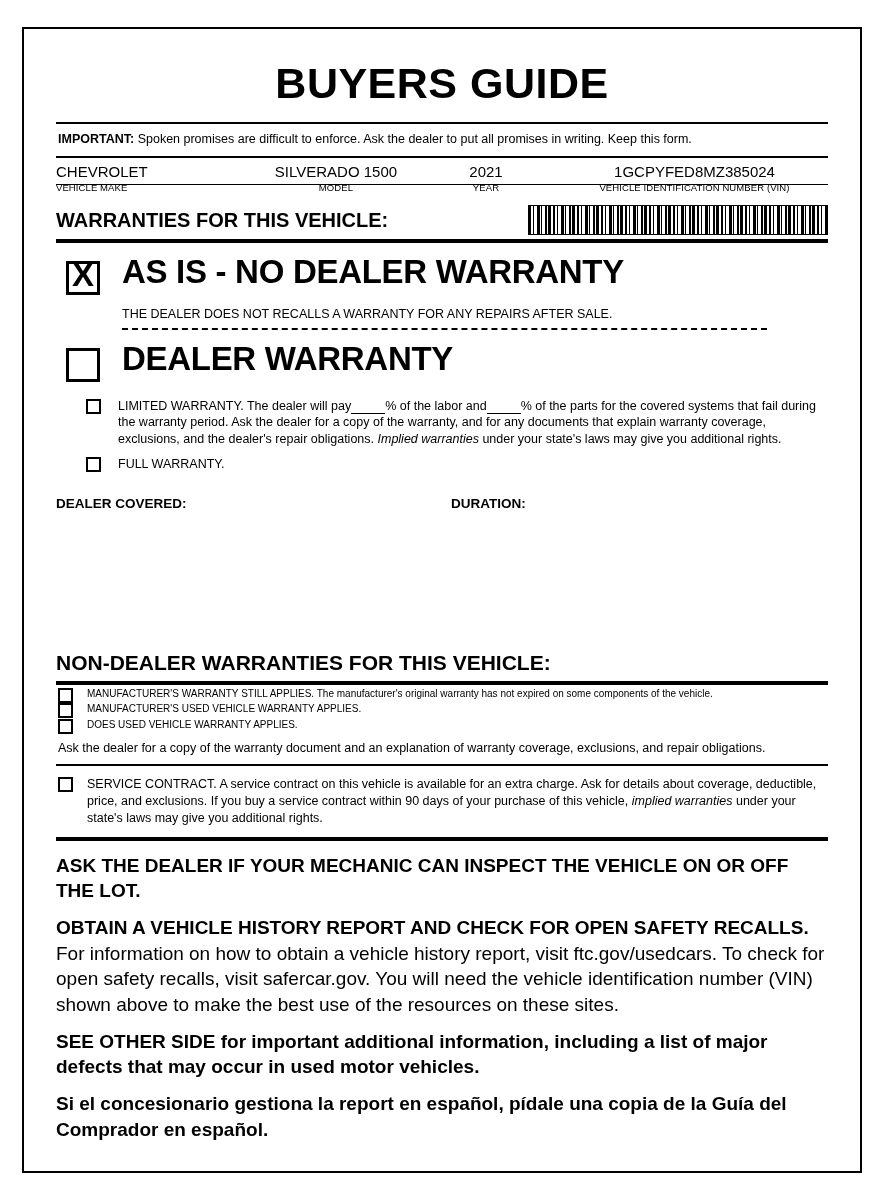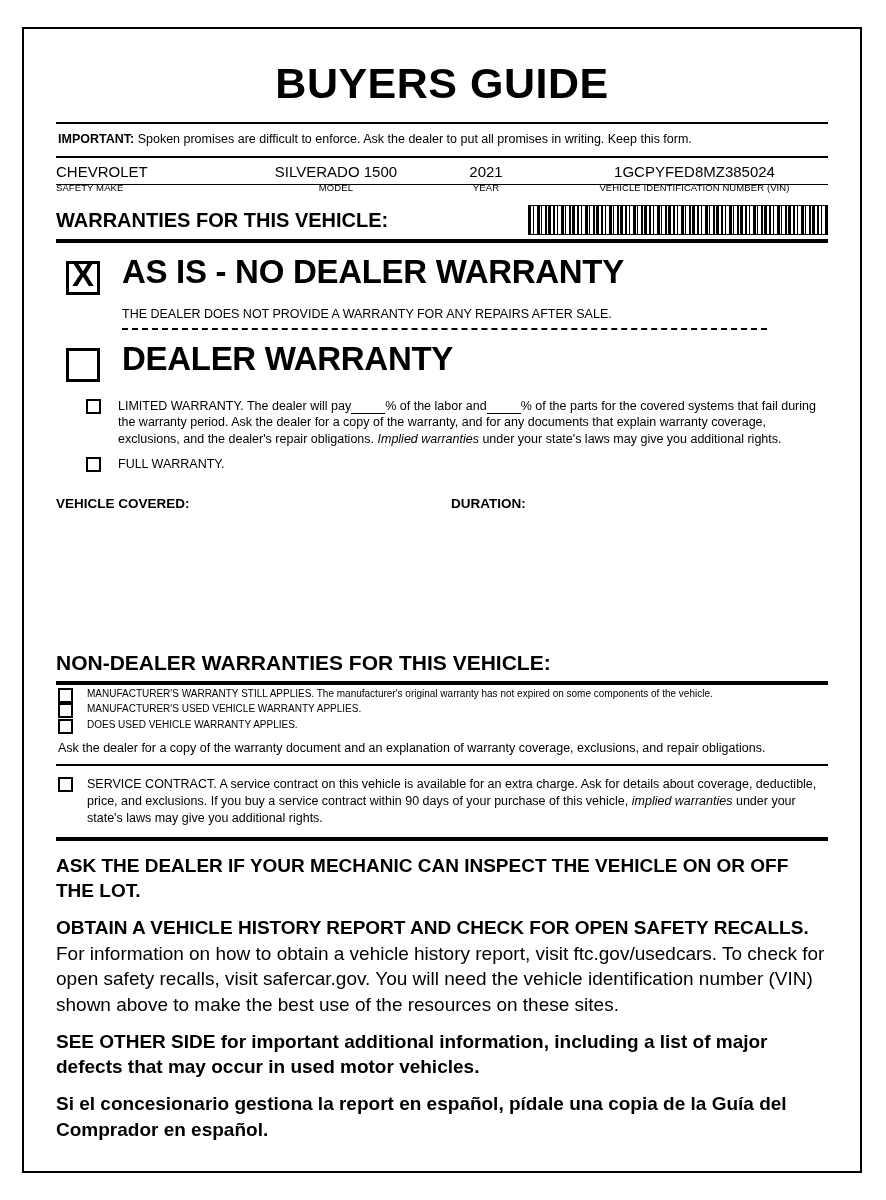--- a/index.html
+++ b/index.html
@@ -290,21 +290,21 @@
         <span>Spoken promises are difficult to enforce.  Ask the dealer to put all promises in writing.  Keep this form.</span>
       </div>
 
       <div class="rule-med"></div>
 
       <div class="vehrow">
         <div class="vehline"></div>
 
         <div class="vehfield vf-make">
           <div class="vehvalue">CHEVROLET</div>
-          <div class="vehlabel">SAFETY MAKE</div>
+          <div class="vehlabel">VEHICLE MAKE</div>
         </div>
 
         <div class="vehfield vf-model">
           <div class="vehvalue">SILVERADO 1500</div>
           <div class="vehlabel">MODEL</div>
         </div>
 
         <div class="vehfield vf-year">
           <div class="vehvalue">2021</div>
           <div class="vehlabel">YEAR</div>
@@ -322,42 +322,42 @@
       </div>
 
       <div class="rule-thick"></div>
 
       <div class="asis-row">
         <div class="bigbox asis-box">
           <span class="xmark">X</span>
         </div>
         <div class="asis-title">AS IS - NO DEALER WARRANTY</div>
       </div>
-      <div class="asis-sub">THE DEALER DOES NOT PROVIDE A WARRANTY FOR ANY REPAIRS AFTER SALE.</div>
+      <div class="asis-sub">THE DEALER DOES NOT RECALLS A WARRANTY FOR ANY REPAIRS AFTER SALE.</div>
       <div class="dashed"></div>
 
       <div class="dealer-row">
         <div class="bigbox dealer-box"></div>
         <div class="dealer-title">DEALER WARRANTY</div>
       </div>
 
       <div class="cbrow">
         <span class="smallbox"></span>
         <span>LIMITED WARRANTY.  The dealer will pay</span><span class="blank"></span><span>% of the labor and</span><span class="blank"></span><span>% of the parts for the covered systems that fail during the warranty period.  Ask the dealer for a copy of the warranty, and for any documents that explain warranty coverage, exclusions, and the dealer's repair obligations.</span>
         <i>Implied warranties</i>
         <span>under your state's laws may give you additional rights.</span>
       </div>
 
       <div class="cbrow">
         <span class="smallbox"></span>
         <span>FULL WARRANTY.</span>
       </div>
 
       <div class="syscov">
-        <span class="sc">VEHICLE COVERED:</span>
+        <span class="sc">DEALER COVERED:</span>
         <span class="du">DURATION:</span>
       </div>
 
       <div class="blankspace"></div>
 
       <div class="nd-head">NON-DEALER WARRANTIES FOR THIS VEHICLE:</div>
       <div class="rule-thick"></div>
 
       <div class="ndrow">
         <span class="smallbox"></span>

